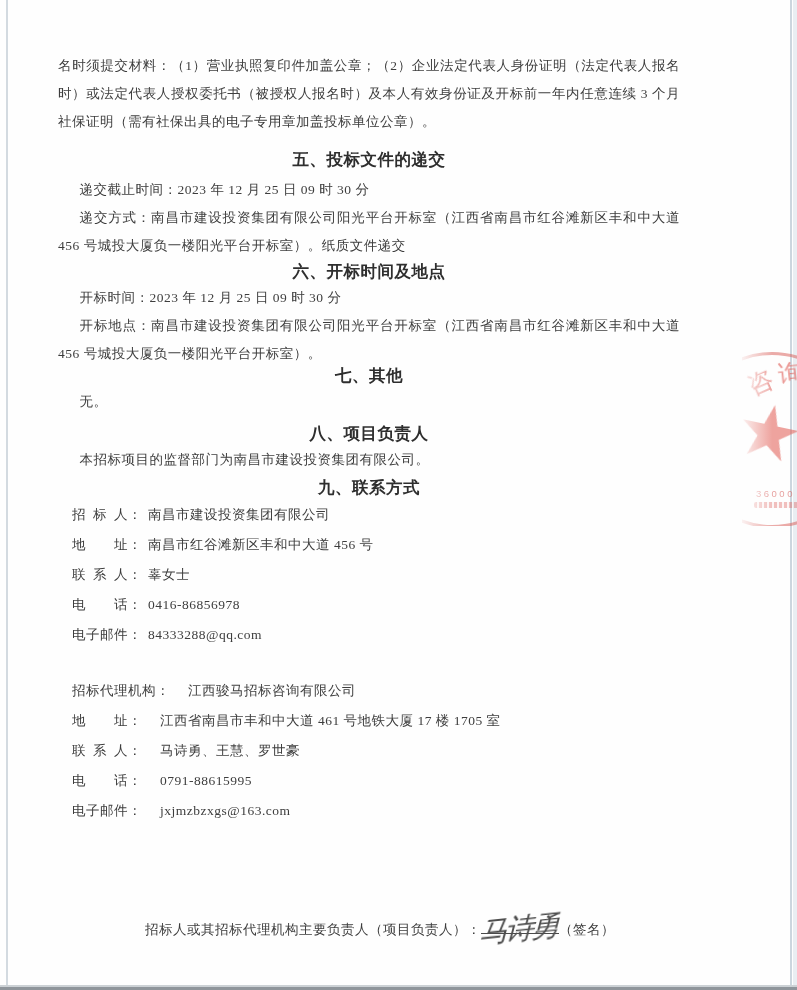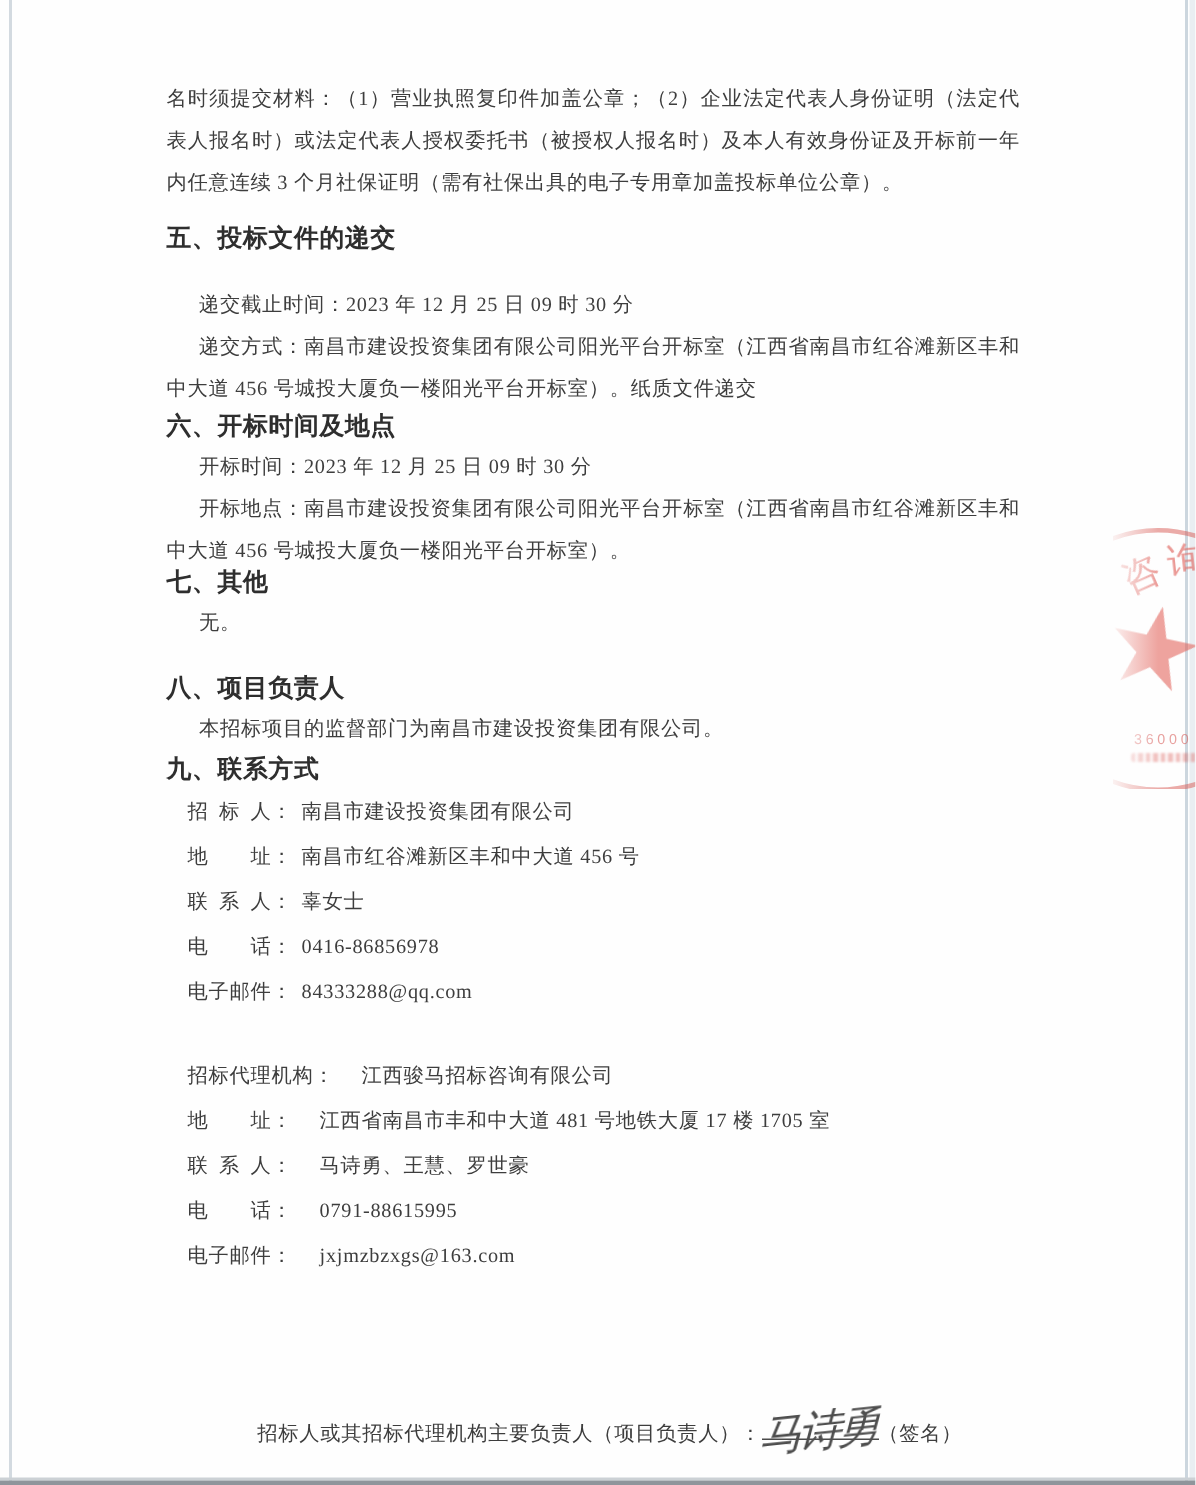--- a/index.html
+++ b/index.html
@@ -12,40 +12,41 @@
     color:#3d3d3d;
     overflow:hidden;
   }
   
   .edge-left   { position:absolute; left:6px; top:0; width:2px; height:990px; background:#d3dae0; }
   .edge-right1 { position:absolute; right:5px; top:0; width:2px; height:990px; background:#ccd6de; }
   .edge-right2 { position:absolute; right:0;  top:0; width:4px; height:990px; background:#e9eef2; }
   .edge-bottom { position:absolute; left:0; bottom:0; width:797px; height:3px; background:#8f959b; }
   .edge-bottom-soft { position:absolute; left:0; bottom:3px; width:797px; height:2px; background:#ccd1d5; }
 
-  .content { position:relative; padding:52px 117px 0 111px; }
+  .content { position:relative; padding:52px 117px 0 58px; }
 
   p.para {
     font-size:13.5px;
     line-height:28px;
     text-align:justify;
     letter-spacing:0.5px;
   }
   .ind { text-indent:1.6em; }
 
   h2.sec {
     font-family:"Liberation Sans","DejaVu Sans",sans-serif;
     font-weight:bold;
     font-size:16.5px;
     line-height:26px;
     color:#2e2e2e;
     letter-spacing:0.5px;
+    text-align:center;
   }
   .mt10 { margin-top:10px; }
-  .mt4  { margin-top:17px; }
+  .mt4  { margin-top:4px; }
   .mtn2 { margin-top:-2px; }
   .mtn6 { margin-top:-6px; }
 
   .crow {
     font-size:13.5px;
     line-height:30px;
     padding-left:14px;
     white-space:nowrap;
     letter-spacing:0.5px;
   }
@@ -189,21 +190,21 @@
     <div class="crow">
       <span class="clabel">电子邮件</span><span>：</span><span class="cval">84333288@qq.com</span>
     </div>
   </div>
 
   <div class="agency">
     <div class="crow agency-gap">
       <span class="clabel-auto">招标代理机构</span><span>：</span><span class="cval">江西骏马招标咨询有限公司</span>
     </div>
     <div class="crow">
-      <span class="clabel">地址</span><span>：</span><span class="cval">江西省南昌市丰和中大道 481 号地铁大厦 17 楼 1705 室</span>
+      <span class="clabel">地址</span><span>：</span><span class="cval">江西省南昌市丰和中大道 461 号地铁大厦 17 楼 1705 室</span>
     </div>
     <div class="crow">
       <span class="clabel">联系人</span><span>：</span><span class="cval">马诗勇、王慧、罗世豪</span>
     </div>
     <div class="crow">
       <span class="clabel">电话</span><span>：</span><span class="cval">0791-88615995</span>
     </div>
     <div class="crow">
       <span class="clabel">电子邮件</span><span>：</span><span class="cval">jxjmzbzxgs@163.com</span>
     </div>

